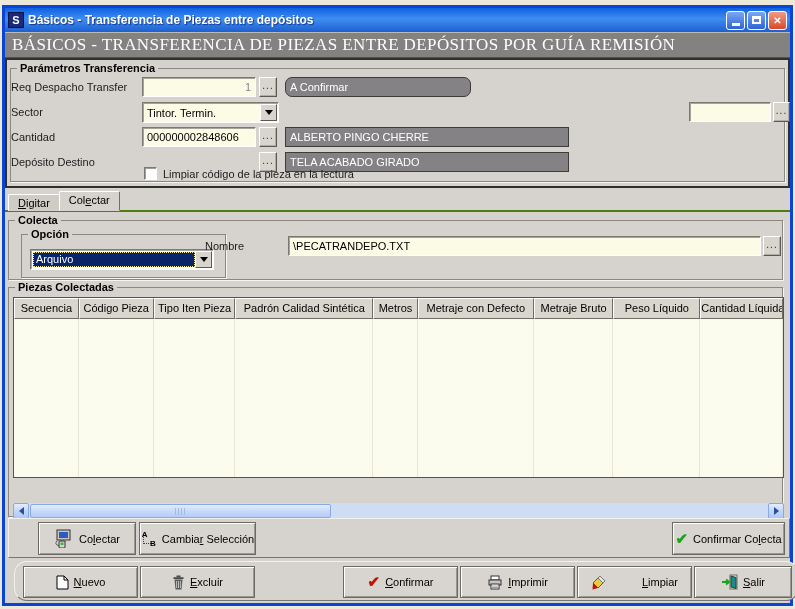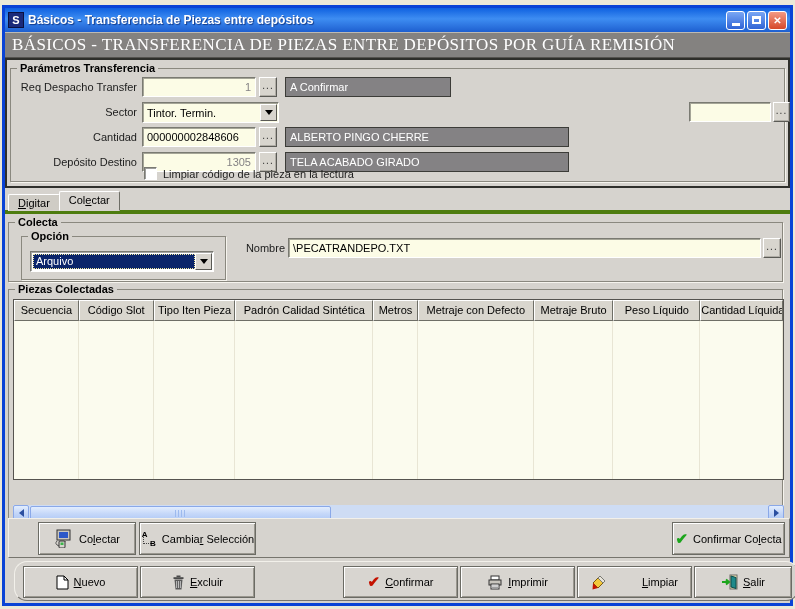--- a/index.html
+++ b/index.html
@@ -34,21 +34,21 @@
     letter-spacing:.4px;padding-left:7px;white-space:nowrap;}
 
   
   .params{position:absolute;left:0;top:50px;width:785px;height:130px;
     border:2px solid #2f2f2b;box-sizing:border-box;background:#D6D3CE;}
   .group-frame{position:absolute;border:1px solid #8a887f;box-shadow:1px 1px 0 #f6f4ee;}
   .group-legend{position:absolute;top:-7px;left:6px;background:#D6D3CE;padding:0 3px;
     font-weight:bold;white-space:nowrap;}
   .params-frame{left:3px;top:8px;width:773px;height:112px;}
 
-  .flabel{position:absolute;height:20px;line-height:20px;text-align:right;white-space:nowrap;color:#1c1c1c;}
+  .flabel{position:absolute;height:20px;line-height:20px;white-space:nowrap;color:#1c1c1c;}
   .field{position:absolute;height:20px;box-sizing:border-box;background:#FCFCE6;
     border:1px solid;border-color:#7a7a72 #ffffff #ffffff #7a7a72;
     box-shadow:inset 1px 1px 0 rgba(60,60,55,.45);
     font-family:"Liberation Sans",sans-serif;font-size:11px;padding:0 4px;outline:none;}
   .field.dim{color:#848284;text-align:right;}
   .browse{position:absolute;width:18px;height:20px;box-sizing:border-box;background:#D8D5CE;
     border:1px solid;border-color:#ffffff #5a5a55 #5a5a55 #ffffff;
     box-shadow:inset -1px -1px 0 #b0ada6;color:#333;font-size:10px;line-height:16px;
     text-align:center;letter-spacing:1px;}
   .statusbox{position:absolute;height:20px;box-sizing:border-box;background:#848284;
@@ -66,21 +66,21 @@
     border:1px solid;border-color:#7a7a72 #ffffff #ffffff #7a7a72;
     box-shadow:inset 1px 1px 0 rgba(60,60,55,.5);}
 
   
   .tabs{position:absolute;left:3px;top:183px;height:20px;display:flex;align-items:flex-end;}
   .tab{box-sizing:border-box;background:#D6D3CE;border:1px solid;
     border-color:#ffffff #6e6e66 #D6D3CE #ffffff;border-radius:2px 2px 0 0;
     padding:2px 9px 3px 9px;position:relative;}
   .tab.inactive{height:17px;background:#CFCCC5;z-index:1;}
   .tab.active{height:20px;z-index:2;margin-left:-1px;}
-  .tabpage{position:absolute;left:0;top:202px;width:785px;height:308px;border-top:4px solid #4d7c0f;}
+  .tabpage{position:absolute;left:0;top:202px;width:785px;height:308px;border-top:2px solid #4d7c0f;}
 
   
   .colecta-frame{left:3px;top:8px;width:773px;height:58px;}
   .opcion-frame{left:12px;top:13px;width:203px;height:42px;}
   .combo-select{background:#fff;display:flex;align-items:center;box-shadow:inset 1px 1px 0 rgba(60,60,55,.45);}
   .combo-select .sel{flex:1;height:15px;margin:1px 0 1px 2px;background:#0A246A;color:#fff;
     line-height:15px;padding-left:3px;outline:1px dotted #f0e8a0;outline-offset:-1px;white-space:nowrap;}
 
   
   .piezas-frame{left:3px;top:75px;width:773px;height:228px;}
@@ -159,39 +159,38 @@
     <span>BÁSICOS - TRANSFERENCIA DE PIEZAS ENTRE DEPÓSITOS POR GUÍA REMISIÓN</span>
   </div>
 
   <div class="params">
     <div class="group-frame params-frame">
       <div class="group-legend">Parámetros Transferencia</div>
 
       <div class="flabel" style="left:0;top:8px;width:126px;">Req Despacho Transfer</div>
       <input class="field dim" style="left: 131px; top: 8px; width: 114px;" value="1">
       <div class="browse" style="left:248px;top:8px;">...</div>
-      <div class="statusbox" style="left:274px;top:8px;width:166px;">A Confirmar</div>
+      <div class="statusbox" style="left:274px;top:8px;width:186px;border-radius:7px;">A Confirmar</div>
 
       <div class="flabel" style="left:0;top:33px;width:126px;">Sector</div>
       <div class="combo" style="left:131px;top:33px;width:137px;">
         <div class="cb-text">Tintor. Termin.</div>
         <div class="cb-arrow">
                 <div class="tri-down"></div>
               </div>
       </div>
       <input class="field" style="left: 678px; top: 33px; width: 82px;" value="">
       <div class="browse" style="left:762px;top:33px;width:17px;">...</div>
 
       <div class="flabel" style="left:0;top:58px;width:126px;">Cantidad</div>
       <input class="field" style="left: 131px; top: 58px; width: 114px;" value="000000002848606">
       <div class="browse" style="left:248px;top:58px;">...</div>
       <div class="statusbox" style="left:274px;top:58px;width:284px;">ALBERTO PINGO CHERRE</div>
 
       <div class="flabel" style="left:0;top:83px;width:126px;">Depósito Destino</div>
-      <input class="field dim" style="left: 131px; top: 83px; width: 114px;" value="1305">
       <div class="browse" style="left:248px;top:83px;">...</div>
       <div class="statusbox" style="left:274px;top:83px;width:284px;">TELA ACABADO GIRADO</div>
 
       <div class="checkbox" style="left:133px;top:98px;"></div>
       <div class="flabel" style="left:152px;top:95px;width:260px;text-align:left;">Limpiar código de la pieza en la lectura</div>
     </div>
   </div>
 
   <div class="tabs">
     <div class="tab inactive"><u>D</u>igitar</div>
@@ -217,21 +216,21 @@
       <input class="field" style="left: 279px; top: 15px; width: 473px;" value="\PECATRANDEPO.TXT">
       <div class="browse" style="left:754px;top:15px;">...</div>
     </div>
 
     <div class="group-frame piezas-frame">
       <div class="group-legend">Piezas Colectadas</div>
 
       <div class="grid">
         <div class="grid-head">
           <div class="hcell c0">Secuencia</div>
-          <div class="hcell c1">Código Slot</div>
+          <div class="hcell c1">Código Pieza</div>
           <div class="hcell c2">Tipo Iten Pieza</div>
           <div class="hcell c3">Padrón Calidad Sintética</div>
           <div class="hcell c4">Metros</div>
           <div class="hcell c5">Metraje con Defecto</div>
           <div class="hcell c6">Metraje Bruto</div>
           <div class="hcell c7">Peso Líquido</div>
           <div class="hcell c8">Cantidad Líquida</div>
         </div>
         <div class="grid-body">
           <div class="bcell c0"></div>

